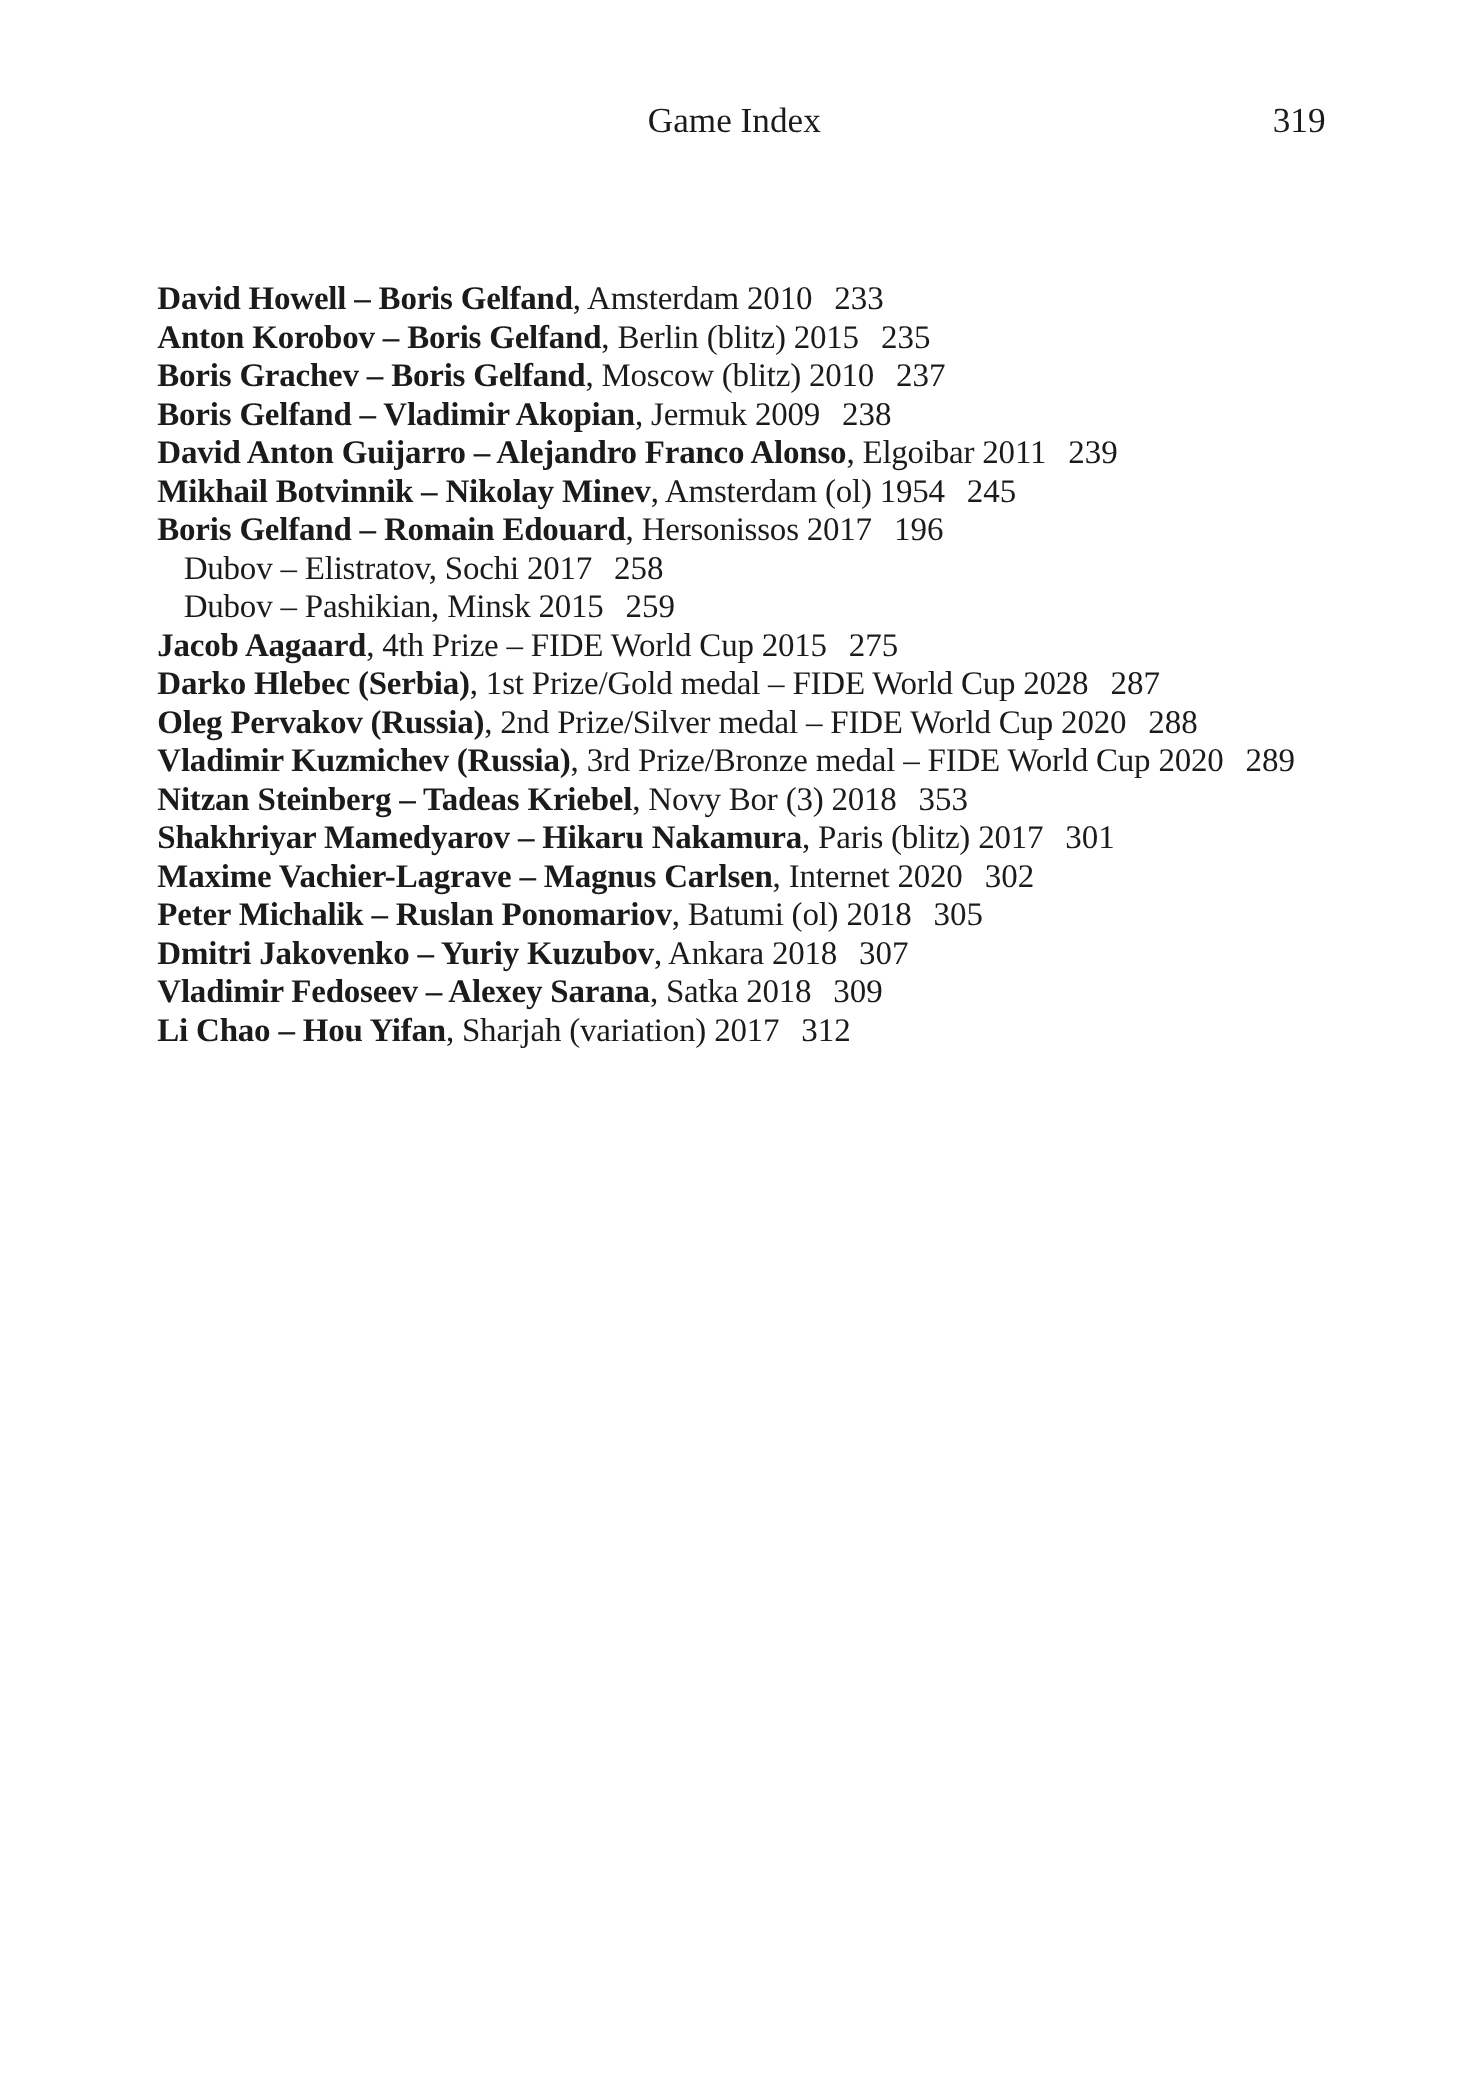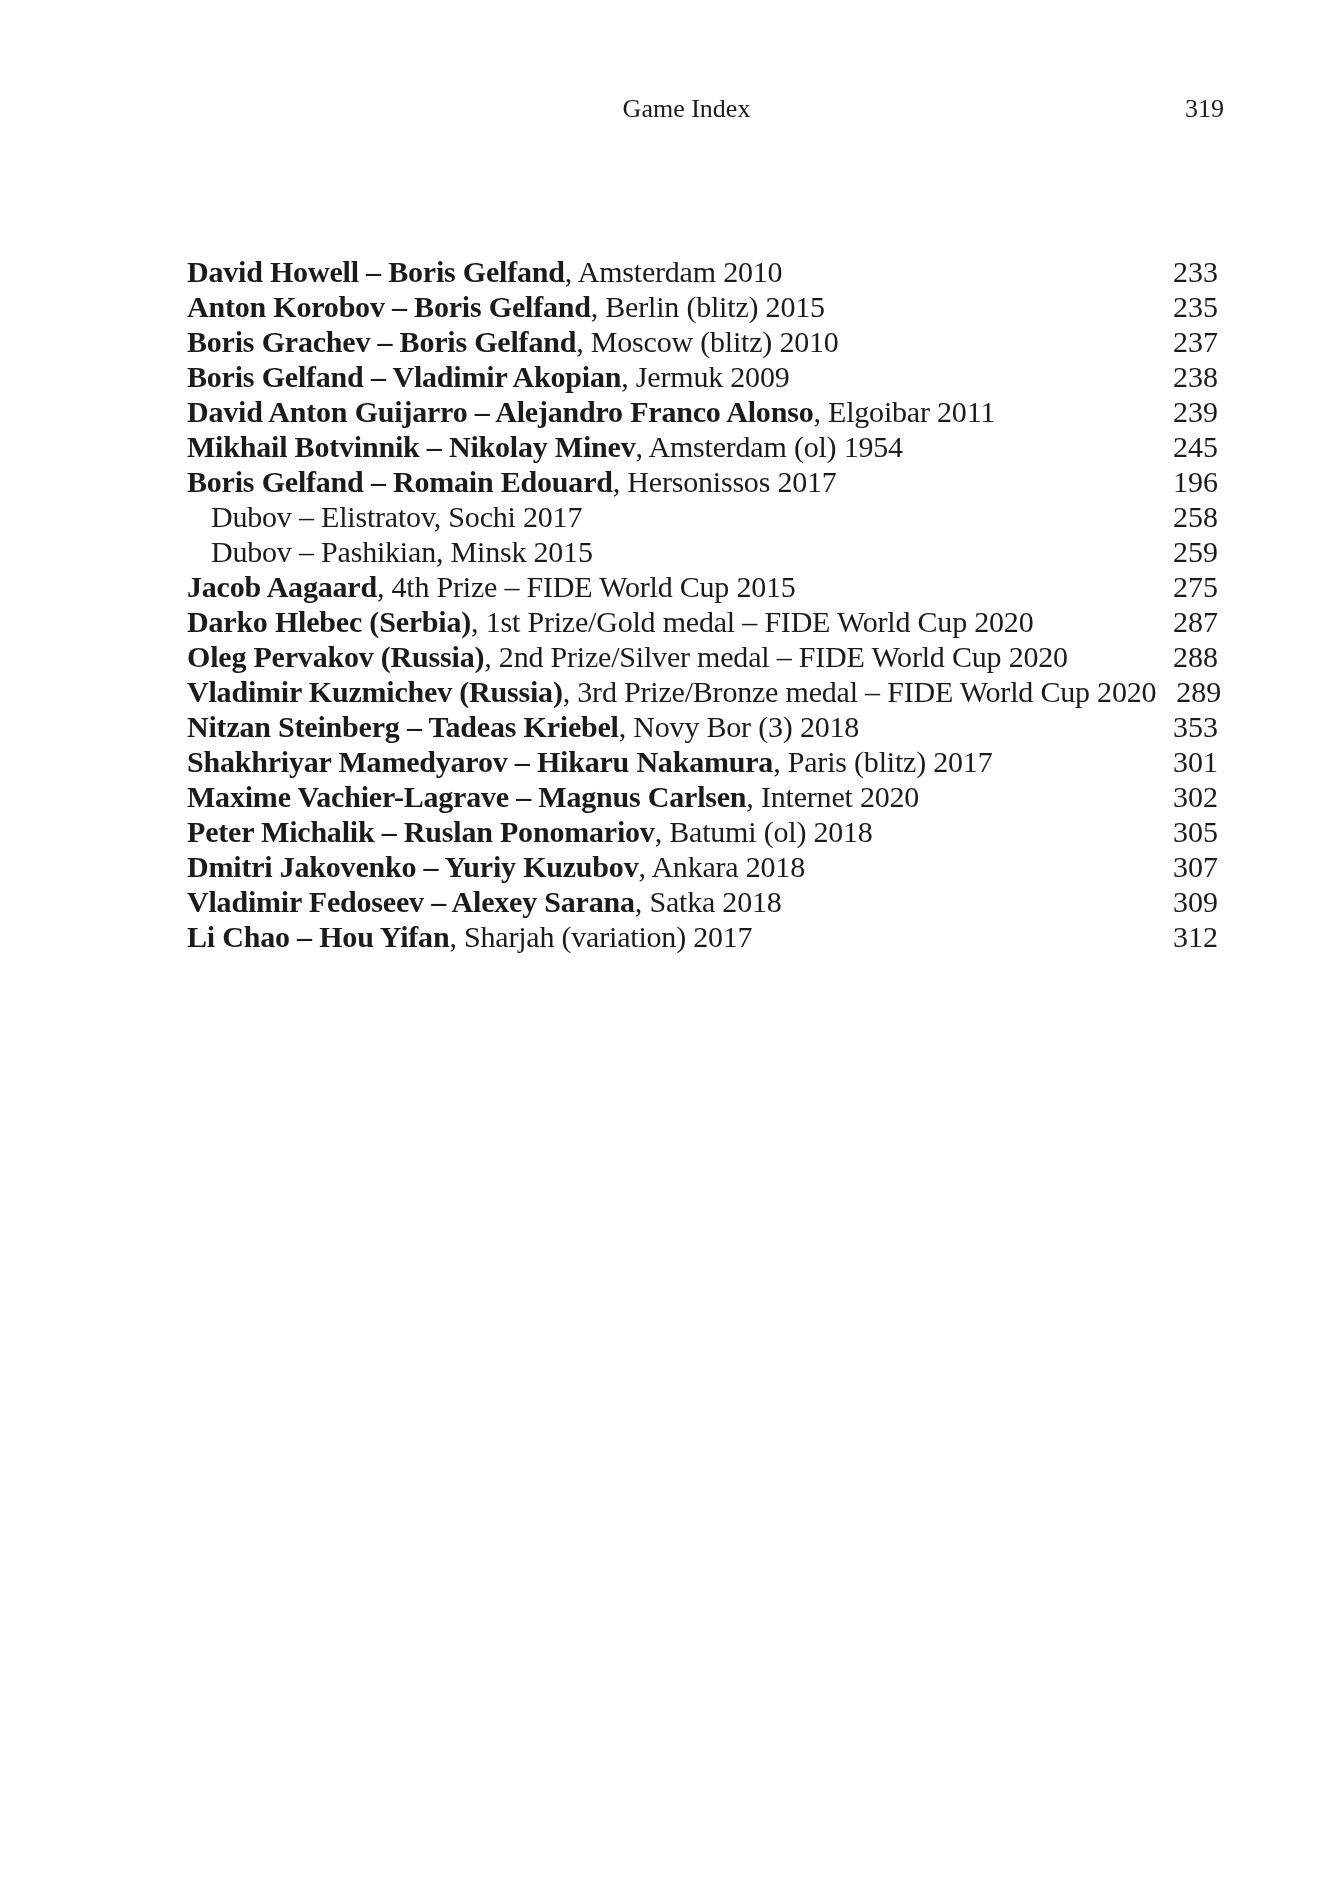--- a/index.html
+++ b/index.html
@@ -11,51 +11,49 @@
     position: relative;
     width: 1339px;
     height: 1890px;
     background: #ffffff;
     color: #1b1b1b;
     font-family: "Liberation Serif", "DejaVu Serif", serif;
     overflow: hidden;
   }
   .running-header {
     position: absolute;
-    left: 149px;
+    left: 130px;
     top: 89px;
     width: 1075px;
-    font-size: 26px;
+    font-size: 32px;
     line-height: 40px;
   }
   .running-header .title {
     display: block;
     text-align: center;
   }
   .running-header .folio {
     position: absolute;
     right: 0;
     top: 0;
     margin-left: 48px;
   }
   .entries {
     position: absolute;
     left: 143px;
     top: 254px;
     width: 1075px;
   }
   .entry {
     display: flex;
-    justify-content: space-between;
     align-items: baseline;
     height: 35px;
     font-size: 30px;
     line-height: 35px;
     white-space: nowrap;
-    margin-left: 44px;
   }
   .entry .text {
     letter-spacing: -0.2px;
   }
   .entry.indent .text {
     padding-left: 24px;
   }
   .entry .names {
     font-weight: bold;
   }
@@ -118,21 +116,21 @@
       <span class="text"><span class="names"></span><span class="detail">Dubov – Pashikian, Minsk 2015</span></span>
       <span class="page-num">259</span>
     </div>
 
     <div class="entry">
       <span class="text"><span class="names">Jacob Aagaard</span><span class="detail">, 4th Prize – FIDE World Cup 2015</span></span>
       <span class="page-num">275</span>
     </div>
 
     <div class="entry">
-      <span class="text"><span class="names">Darko Hlebec (Serbia)</span><span class="detail">, 1st Prize/Gold medal – FIDE World Cup 2020</span></span>
+      <span class="text"><span class="names">Darko Hlebec (Serbia)</span><span class="detail">, 1st Prize/Gold medal – FIDE World Cup 2028</span></span>
       <span class="page-num">287</span>
     </div>
 
     <div class="entry">
       <span class="text"><span class="names">Oleg Pervakov (Russia)</span><span class="detail">, 2nd Prize/Silver medal – FIDE World Cup 2020</span></span>
       <span class="page-num">288</span>
     </div>
 
     <div class="entry">
       <span class="text"><span class="names">Vladimir Kuzmichev (Russia)</span><span class="detail">, 3rd Prize/Bronze medal – FIDE World Cup 2020</span></span>

